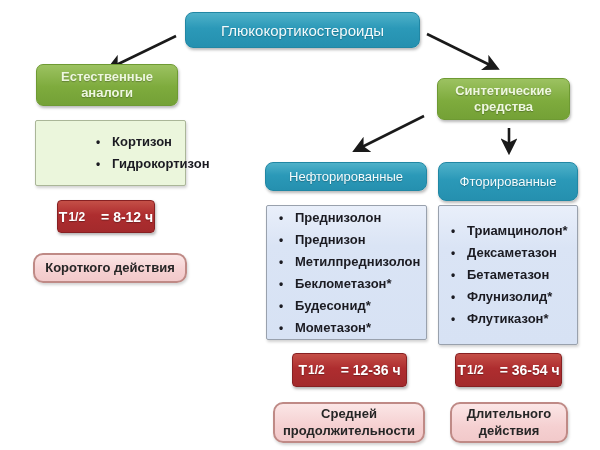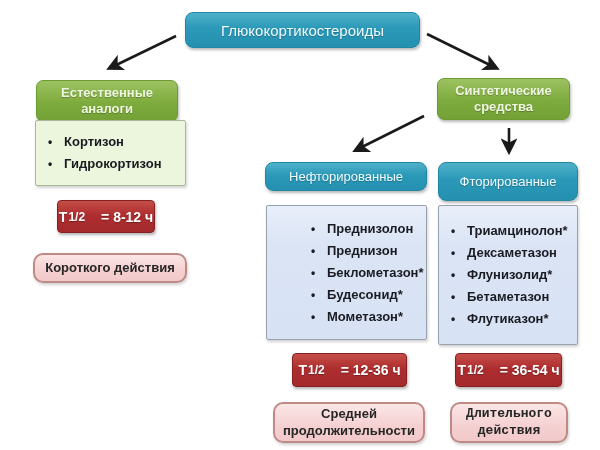--- a/index.html
+++ b/index.html
@@ -53,20 +53,21 @@
   .list-box {
     border-radius: 2px;
     display: flex;
     flex-direction: column;
     justify-content: center;
     box-shadow: 1px 2px 3px rgba(0,0,0,0.18);
   }
   .list-green {
     background: #ebf6dc;
     border: 1px solid #aab698;
+    padding-left: 48px;
   }
   .list-blue {
     background: linear-gradient(to bottom, #e9effa 0%, #dae4f5 30%, #d7e2f4 100%);
     border: 1px solid #99a1ad;
   }
   .list-box ul {
     margin: 0;
     padding: 0 4px 0 12px;
     list-style: none;
   }
@@ -148,21 +149,21 @@
     <line x1="176" y1="36" x2="110" y2="68" stroke="#1a1a1a" stroke-width="2.6" marker-end="url(#ah)"></line>
     <line x1="427" y1="34" x2="496" y2="68" stroke="#1a1a1a" stroke-width="2.6" marker-end="url(#ah)"></line>
     <line x1="424" y1="116" x2="356" y2="150" stroke="#1a1a1a" stroke-width="2.6" marker-end="url(#ah)"></line>
     <line x1="509" y1="128" x2="509" y2="151" stroke="#1a1a1a" stroke-width="2.6" marker-end="url(#ah)"></line>
   </svg>
 
   <div class="abs teal-box fs15" style="left:185px; top:12px; width:235px; height:36px;">
     <span>Глюкокортикостероиды</span>
   </div>
 
-  <div class="abs green-box fs13" style="left:36px; top:80px; width:142px; height:42px;text-align:center;">
+  <div class="abs green-box fs13" style="left:36px; top:64px; width:142px; height:42px;text-align:center;">
     <span>Естественные аналоги</span>
   </div>
 
   <div class="abs list-box list-green" style="left:35px; top:120px; width:151px; height:66px;">
     <ul>
       <li>Кортизон</li>
       <li>Гидрокортизон</li>
     </ul>
   </div>
 
@@ -177,24 +178,25 @@
   </div>
 
   <div class="abs green-box fs13" style="left:437px; top:78px; width:133px; height:42px;">
     <span>Синтетические средства</span>
   </div>
 
   <div class="abs teal-box fs13" style="left:265px; top:162px; width:162px; height:29px;">
     <span>Нефторированные</span>
   </div>
 
-  <div class="abs list-box list-blue" style="left:266px; top:205px; width:161px; height:135px;padding-left:32px;">
+  <div class="abs list-box list-blue" style="left:266px; top:205px; width:161px; height:135px;">
     <ul>
       <li>Преднизолон</li>
       <li>Преднизон</li>
+      <li>Метилпреднизолон</li>
       <li>Беклометазон*</li>
       <li>Будесонид*</li>
       <li>Мометазон*</li>
     </ul>
   </div>
 
   <div class="abs red-box" style="left:292px; top:353px; width:115px; height:34px;">
     <span>T</span>
       <sub>1/2</sub>
       <span class="hl-rest">= 12-36 ч</span>
@@ -205,29 +207,29 @@
   </div>
 
   <div class="abs pink-box" style="left:273px; top:394px; width:152px; height:41px;">
     <span>Средней продолжительности</span>
   </div>
 
   <div class="abs list-box list-blue" style="left:438px; top:205px; width:140px; height:140px;">
     <ul>
       <li>Триамцинолон*</li>
       <li>Дексаметазон</li>
+      <li>Бетаметазон</li>
       <li>Флунизолид*</li>
-      <li>Бетаметазон</li>
       <li>Флутиказон*</li>
     </ul>
   </div>
 
   <div class="abs red-box" style="left:455px; top:353px; width:107px; height:34px;">
     <span>T</span>
       <sub>1/2</sub>
       <span class="hl-rest">= 36-54 ч</span>
   </div>
 
-  <div class="abs pink-box" style="left:450px; top:394px; width:118px; height:41px;font-family:Liberation Mono, monospace;">
+  <div class="abs pink-box" style="left:450px; top:394px; width:118px; height:41px;">
     <span>Длительного действия</span>
   </div>
 
 </div>
 
 </body></html>

